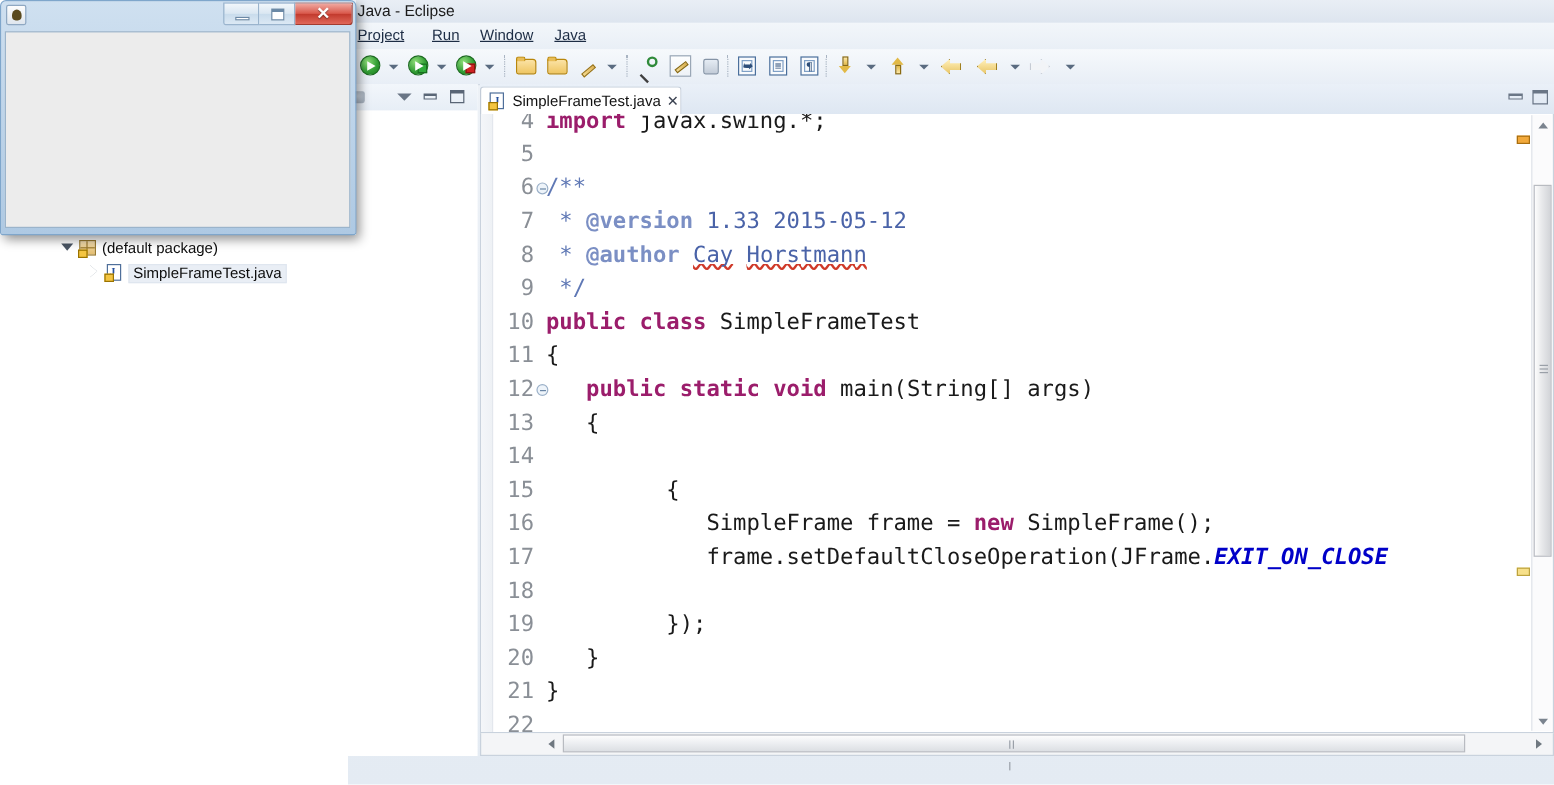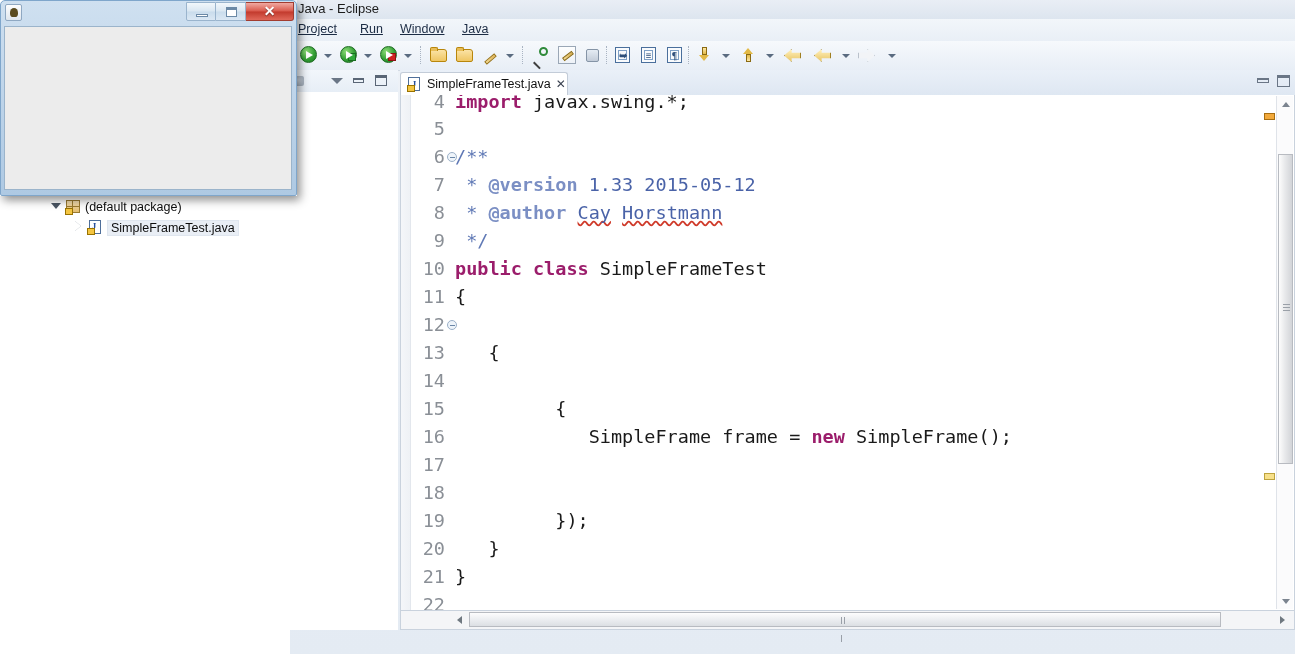--- a/index.html
+++ b/index.html
@@ -1015,26 +1015,26 @@
         <div class="fold-gutter"></div>
         <div class="code-scroll" id="code-scroll">
             <div class="code-line" style="height: 20px; line-height: 14px;"><span class="ln">4</span><span class="code-text"><span class="kw">import</span><span class="plain"> javax.swing.*;</span></span></div>
             <div class="code-line"><span class="ln">5</span><span class="code-text"></span></div>
             <div class="code-line"><span class="ln">6</span><span class="fold"></span><span class="code-text"><span class="jdoc">/**</span></span></div>
             <div class="code-line"><span class="ln">7</span><span class="code-text"><span class="jdoc"> * </span><span class="jdoctag">@version</span><span class="cmt"> 1.33 2015-05-12</span></span></div>
             <div class="code-line"><span class="ln">8</span><span class="code-text"><span class="jdoc"> * </span><span class="jdoctag">@author</span><span class="cmt"> </span><span class="cmt spell">Cay</span><span class="cmt"> </span><span class="cmt spell">Horstmann</span></span></div>
             <div class="code-line"><span class="ln">9</span><span class="code-text"><span class="jdoc"> */</span></span></div>
             <div class="code-line"><span class="ln">10</span><span class="code-text"><span class="kw">public class </span><span class="plain">SimpleFrameTest</span></span></div>
             <div class="code-line"><span class="ln">11</span><span class="code-text"><span class="plain">{</span></span></div>
-            <div class="code-line"><span class="ln">12</span><span class="fold"></span></div>
+            <div class="code-line"><span class="ln">12</span><span class="fold"></span><span class="code-text"><span class="plain">   </span><span class="kw">public static void </span><span class="plain">main(String[] args)</span></span></div>
             <div class="code-line"><span class="ln">13</span><span class="code-text"><span class="plain">   {</span></span></div>
             <div class="code-line"><span class="ln">14</span></div>
             <div class="code-line"><span class="ln">15</span><span class="code-text"><span class="plain">         {</span></span></div>
             <div class="code-line"><span class="ln">16</span><span class="code-text"><span class="plain">            SimpleFrame frame = </span><span class="kw">new</span><span class="plain"> SimpleFrame();</span></span></div>
-            <div class="code-line"><span class="ln">17</span></div>
+            <div class="code-line"><span class="ln">17</span><span class="code-text"><span class="plain">            frame.setDefaultCloseOperation(JFrame.</span><span class="statfld">EXIT_ON_CLOSE</span></span></div>
             <div class="code-line"><span class="ln">18</span></div>
             <div class="code-line"><span class="ln">19</span><span class="code-text"><span class="plain">         });</span></span></div>
             <div class="code-line"><span class="ln">20</span><span class="code-text"><span class="plain">   }</span></span></div>
             <div class="code-line"><span class="ln">21</span><span class="code-text"><span class="plain">}</span></span></div>
             <div class="code-line"><span class="ln">22</span><span class="code-text"></span></div>
           </div>
 
         <div class="vscroll">
           <span class="vs-up"></span>
           <span class="vs-thumb" id="vs-thumb" style="top: 58px; height: 310px;">

